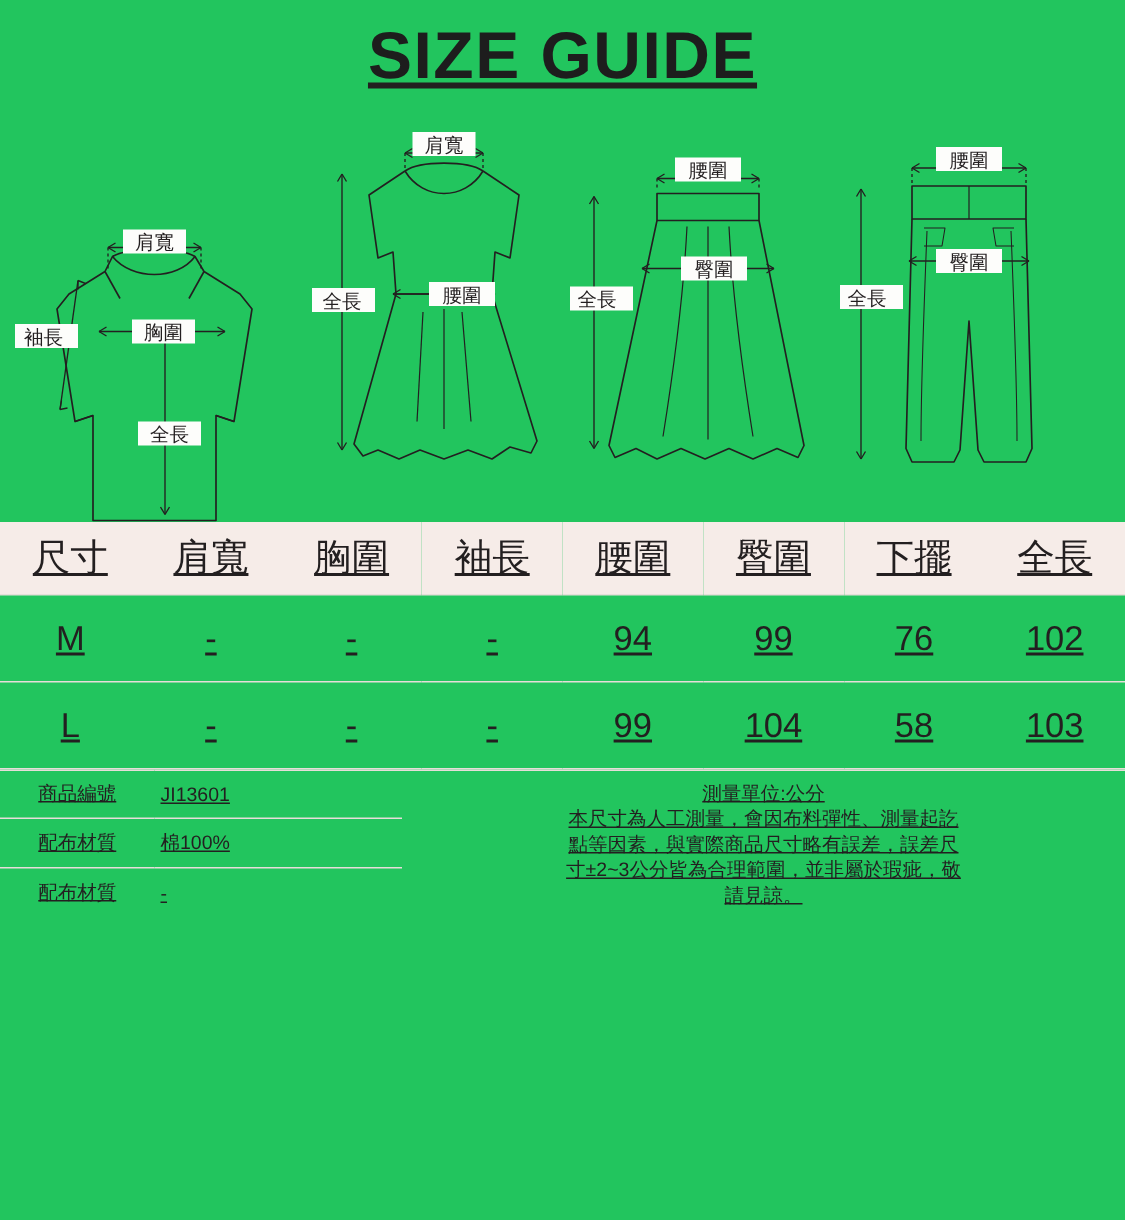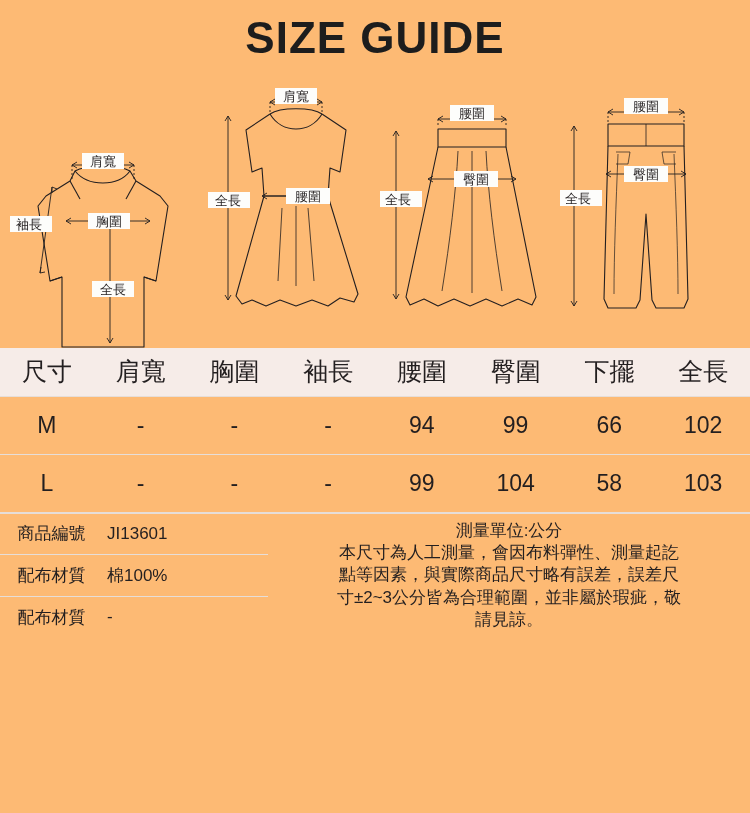--- a/index.html
+++ b/index.html
@@ -8,21 +8,22 @@
     width: 750px; height: 813px;
     background: #ffffff;
     font-family: "Liberation Sans", sans-serif;
     color: #231f20;
   }
   #page {
     position: relative;
     width: 750px;
     height: 813px;
     overflow: hidden;
-    background: #fdba74;
+    background: #22c55e;
+    text-decoration: underline;
   }
 
   
   .title {
     text-align: center;
     font-family: "Liberation Sans", sans-serif;
     font-size: 44px;
     font-weight: 700;
     letter-spacing: 1px;
     padding-top: 16px;
@@ -69,21 +70,21 @@
 
   
   table.info {
     width: 750px;
     border-collapse: collapse;
     table-layout: fixed;
   }
   table.info td {
     border-top: 1px solid #e6ded9;
     vertical-align: middle;
-    font-size: 17px;
+    font-size: 13px;
     padding: 6px 4px;
   }
   td.info-label {
     width: 103px;
     text-align: center;
     font-size: 19px;
   }
   td.info-val {
     width: 165px;
     text-align: left;
@@ -276,21 +277,21 @@
       </tr>
     </thead>
     <tbody>
       <tr>
         <td>M</td>
         <td class="dash">-</td>
         <td class="dash">-</td>
         <td class="dash">-</td>
         <td>94</td>
         <td>99</td>
-        <td>66</td>
+        <td>76</td>
         <td>102</td>
       </tr>
       <tr>
         <td>L</td>
         <td class="dash">-</td>
         <td class="dash">-</td>
         <td class="dash">-</td>
         <td>99</td>
         <td>104</td>
         <td>58</td>

